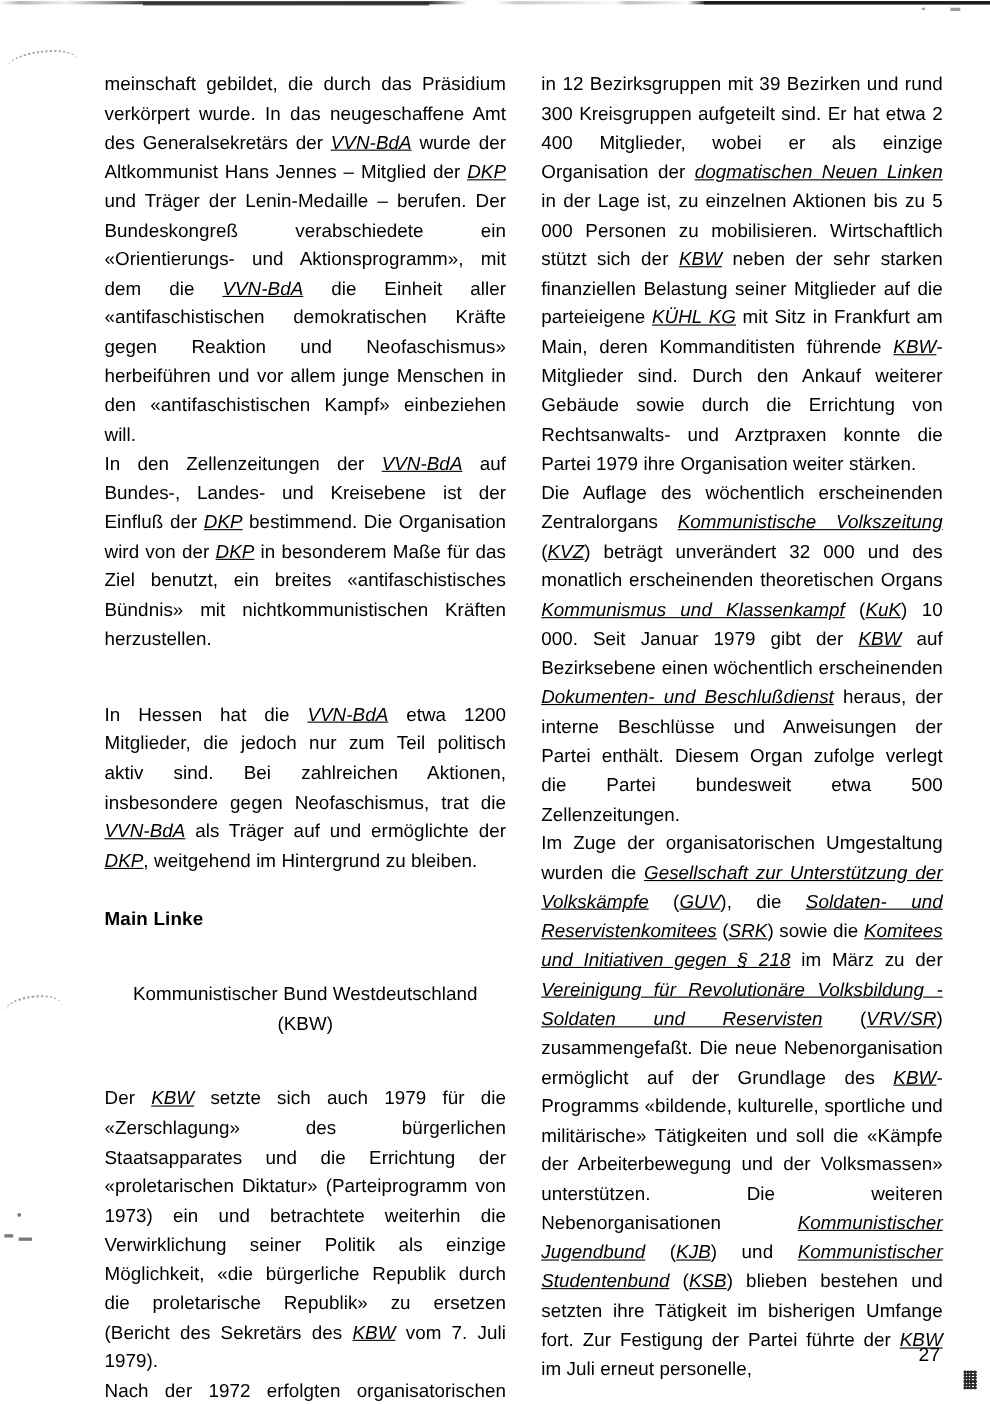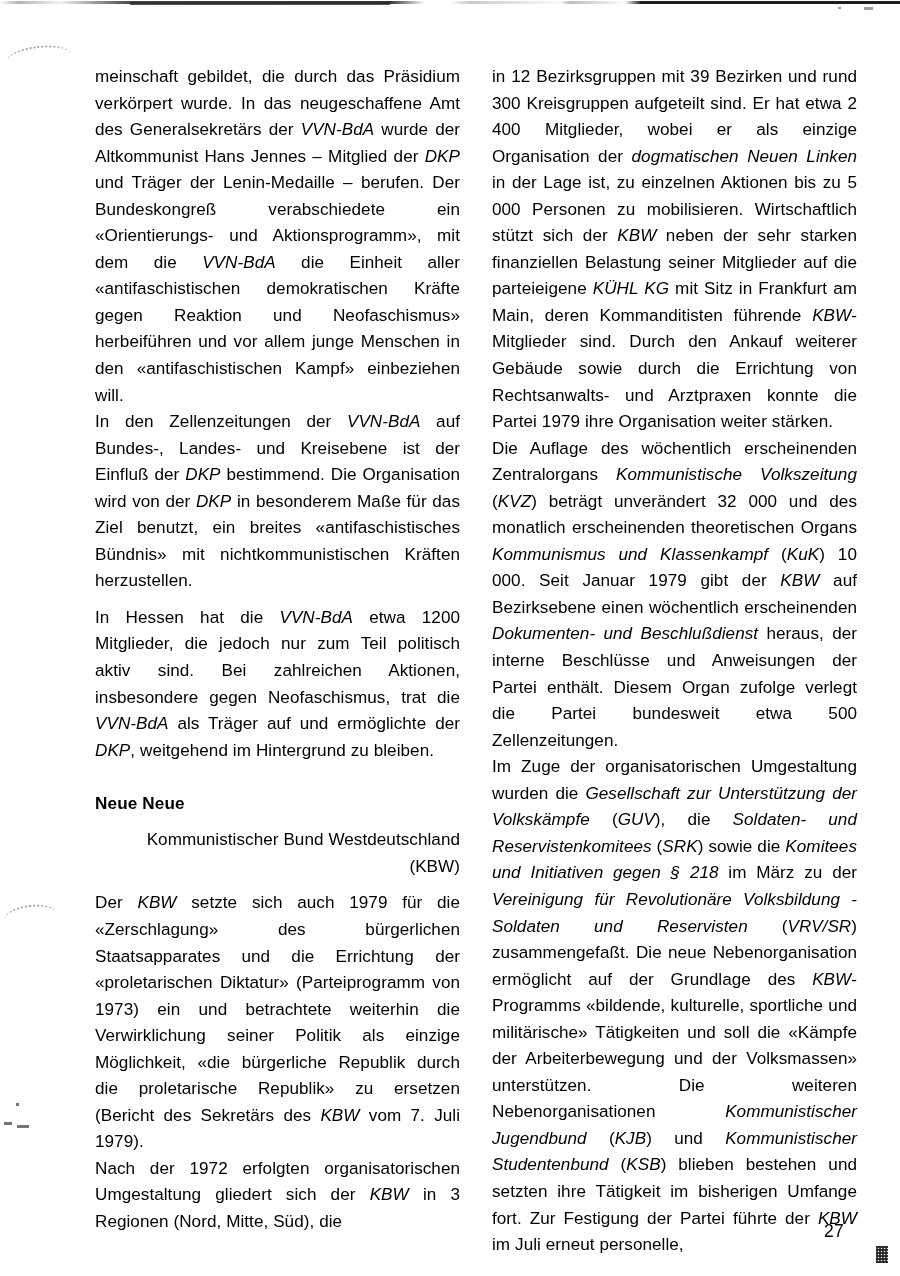--- a/index.html
+++ b/index.html
@@ -118,44 +118,45 @@
     margin: 0;
     font-size: 17.1px;
     line-height: 26.55px;
     text-align: justify;
     text-justify: inter-word;
     letter-spacing: 0.05px;
     word-spacing: 0.1px;
     hyphens: none;
   }
   p.para.gap-before {
-    margin-top: 10px;
+    margin-top: 42px;
   }
   h2.section-heading {
     margin: 0;
     font-size: 17.1px;
     line-height: 26.55px;
     font-weight: bold;
     text-align: left;
     letter-spacing: 0.15px;
   }
   h2.section-heading.gap-before {
     margin-top: 26.55px;
   }
   p.para.nowrap-left {
-    text-align: right;
+    text-align: center;
   }
   em {
     font-style: italic;
+    text-decoration: underline;
   }
 
   
   .page-number {
     position: absolute;
-    right: 56px;
+    right: 45px;
     bottom: 35px;
     font-size: 17.5px;
     line-height: 20px;
     letter-spacing: .3px;
   }
 </style>
 </head>
 <body>
 
 <div id="page">
@@ -171,21 +172,21 @@
   <div class="margin-mark" style="top:1125px; left:17px; width:12px; height:3px;"></div>
   <div class="speckle" style="top:7px; left:864px; width:9px; height:3px;"></div>
   <div class="speckle" style="top:7px; left:838px; width:3px; height:2px;"></div>
   <div class="scan-corner-blob"></div>
 
   <div class="columns">
     <div class="col" id="col-left">
         <p class="para"><span>meinschaft gebildet, die durch das Präsidium verkörpert wurde. In das neugeschaffene Amt des Generalsekretärs der </span><em>VVN-BdA</em><span> wurde der Altkommunist Hans Jennes – Mitglied der </span><em>DKP</em><span> und Träger der Lenin-Medaille – berufen. Der Bundeskongreß verabschiedete ein «Orientierungs- und Aktionsprogramm», mit dem die </span><em>VVN-BdA</em><span> die Einheit aller «antifaschistischen demokratischen Kräfte gegen Reaktion und Neofaschismus» herbeiführen und vor allem junge Menschen in den «antifaschistischen Kampf» einbeziehen will.</span></p>
         <p class="para"><span>In den Zellenzeitungen der </span><em>VVN-BdA</em><span> auf Bundes-, Landes- und Kreisebene ist der Einfluß der </span><em>DKP</em><span> bestimmend. Die Organisation wird von der </span><em>DKP</em><span> in besonderem Maße für das Ziel benutzt, ein breites «antifaschistisches Bündnis» mit nichtkommunistischen Kräften herzustellen.</span></p>
         <p class="para gap-before"><span>In Hessen hat die </span><em>VVN-BdA</em><span> etwa 1200 Mitglieder, die jedoch nur zum Teil politisch aktiv sind. Bei zahlreichen Aktionen, insbesondere gegen Neofaschismus, trat die </span><em>VVN-BdA</em><span> als Träger auf und ermöglichte der </span><em>DKP</em><span>, weitgehend im Hintergrund zu bleiben.</span></p>
-        <h2 class="section-heading gap-before">Neue Neue</h2>
+        <h2 class="section-heading gap-before">Main Linke</h2>
         <p class="para gap-before nowrap-left"><span>Kommunistischer Bund Westdeutschland (KBW)</span></p>
         <p class="para gap-before"><span>Der </span><em>KBW</em><span> setzte sich auch 1979 für die «Zerschlagung» des bürgerlichen Staatsapparates und die Errichtung der «proletarischen Diktatur» (Parteiprogramm von 1973) ein und betrachtete weiterhin die Verwirklichung seiner Politik als einzige Möglichkeit, «die bürgerliche Republik durch die proletarische Republik» zu ersetzen (Bericht des Sekretärs des </span><em>KBW</em><span> vom 7. Juli 1979).</span></p>
         <p class="para"><span>Nach der 1972 erfolgten organisatorischen Umgestaltung gliedert sich der </span><em>KBW</em><span> in 3 Regionen (Nord, Mitte, Süd), die</span></p>
       </div>
     <div class="col" id="col-right">
         <p class="para"><span>in 12 Bezirksgruppen mit 39 Bezirken und rund 300 Kreisgruppen aufgeteilt sind. Er hat etwa 2 400 Mitglieder, wobei er als einzige Organisation der </span><em>dogmatischen Neuen Linken</em><span> in der Lage ist, zu einzelnen Aktionen bis zu 5 000 Personen zu mobilisieren. Wirtschaftlich stützt sich der </span><em>KBW</em><span> neben der sehr starken finanziellen Belastung seiner Mitglieder auf die parteieigene </span><em>KÜHL KG</em><span> mit Sitz in Frankfurt am Main, deren Kommanditisten führende </span><em>KBW</em><span>-Mitglieder sind. Durch den Ankauf weiterer Gebäude sowie durch die Errichtung von Rechtsanwalts- und Arztpraxen konnte die Partei 1979 ihre Organisation weiter stärken.</span></p>
         <p class="para"><span>Die Auflage des wöchentlich erscheinenden Zentralorgans </span><em>Kommunistische Volkszeitung</em><span> (</span><em>KVZ</em><span>) beträgt unverändert 32 000 und des monatlich erscheinenden theoretischen Organs </span><em>Kommunismus und Klassenkampf</em><span> (</span><em>KuK</em><span>) 10 000. Seit Januar 1979 gibt der </span><em>KBW</em><span> auf Bezirksebene einen wöchentlich erscheinenden </span><em>Dokumenten- und Beschlußdienst</em><span> heraus, der interne Beschlüsse und Anweisungen der Partei enthält. Diesem Organ zufolge verlegt die Partei bundesweit etwa 500 Zellenzeitungen.</span></p>
         <p class="para"><span>Im Zuge der organisatorischen Umgestaltung wurden die </span><em>Gesellschaft zur Unterstützung der Volkskämpfe</em><span> (</span><em>GUV</em><span>), die </span><em>Soldaten- und Reservistenkomitees</em><span> (</span><em>SRK</em><span>) sowie die </span><em>Komitees und Initiativen gegen § 218</em><span> im März zu der </span><em>Vereinigung für Revolutionäre Volksbildung - Soldaten und Reservisten</em><span> (</span><em>VRV/SR</em><span>) zusammengefaßt. Die neue Nebenorganisation ermöglicht auf der Grundlage des </span><em>KBW</em><span>-Programms «bildende, kulturelle, sportliche und militärische» Tätigkeiten und soll die «Kämpfe der Arbeiterbewegung und der Volksmassen» unterstützen. Die weiteren Nebenorganisationen </span><em>Kommunistischer Jugendbund</em><span> (</span><em>KJB</em><span>) und </span><em>Kommunistischer Studentenbund</em><span> (</span><em>KSB</em><span>) blieben bestehen und setzten ihre Tätigkeit im bisherigen Umfange fort. Zur Festigung der Partei führte der </span><em>KBW</em><span> im Juli erneut personelle,</span></p>
       </div>
   </div>

